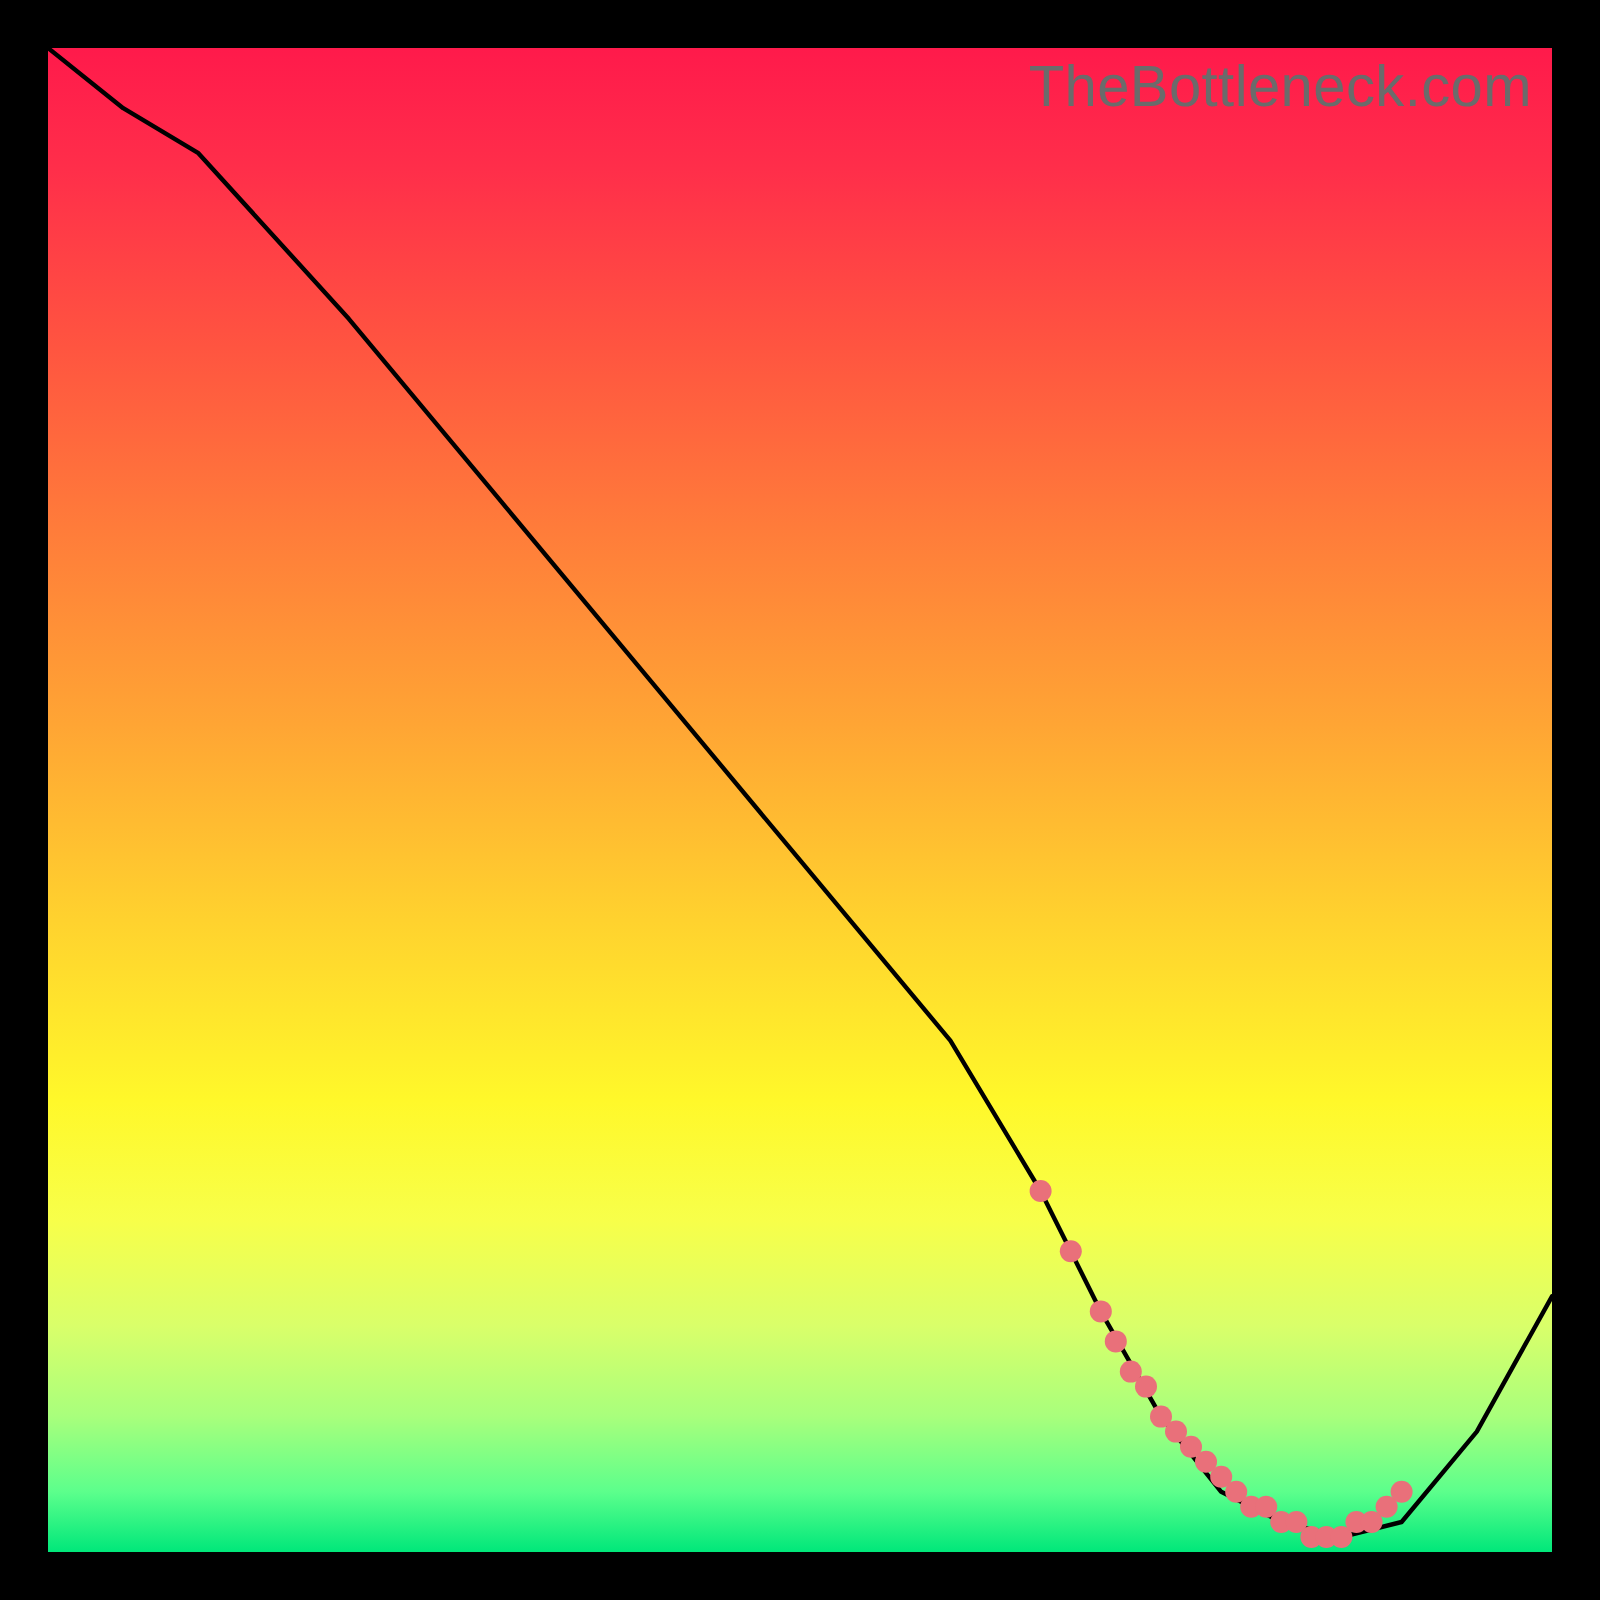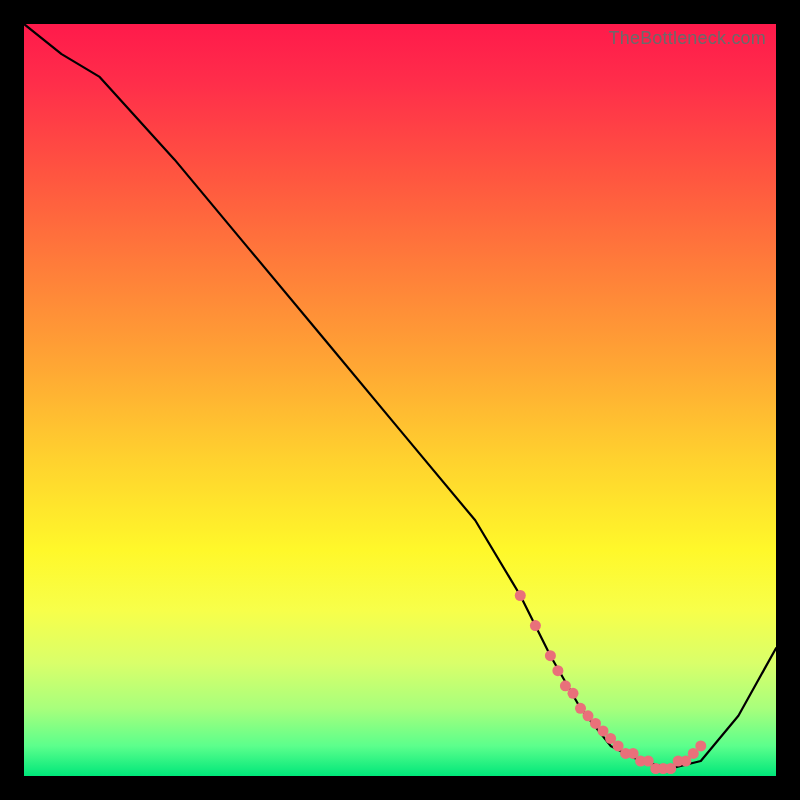--- a/index.html
+++ b/index.html
@@ -36,21 +36,21 @@
       #a8ff7c 91%,
       #5cff8c 96%,
       #00e77a 100%
     );
   }
   .watermark {
     position: absolute;
     top: 4px;
     right: 10px;
     color: #6b6b6b;
-    font-size: 18px;
+    font-size: 29px;
     font-weight: 500;
     letter-spacing: 0.2px;
     user-select: none;
   }
   svg.curve {
     position: absolute;
     left: 0;
     top: 0;
     width: 752px;
     height: 752px;

